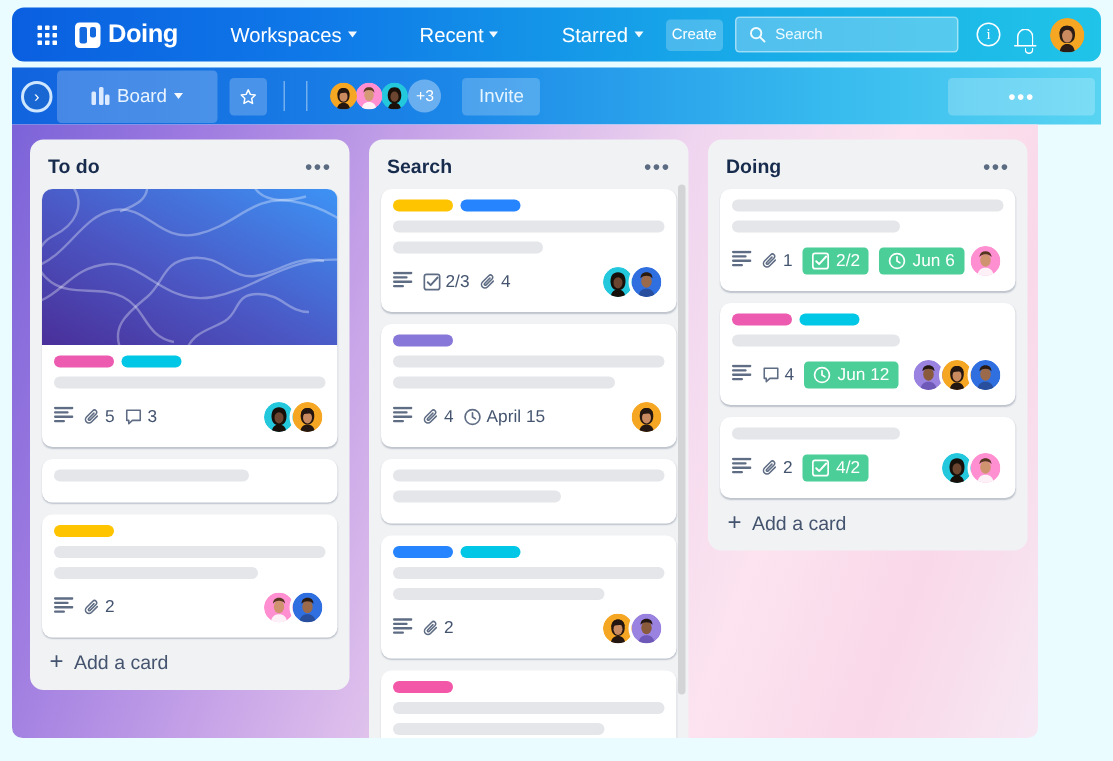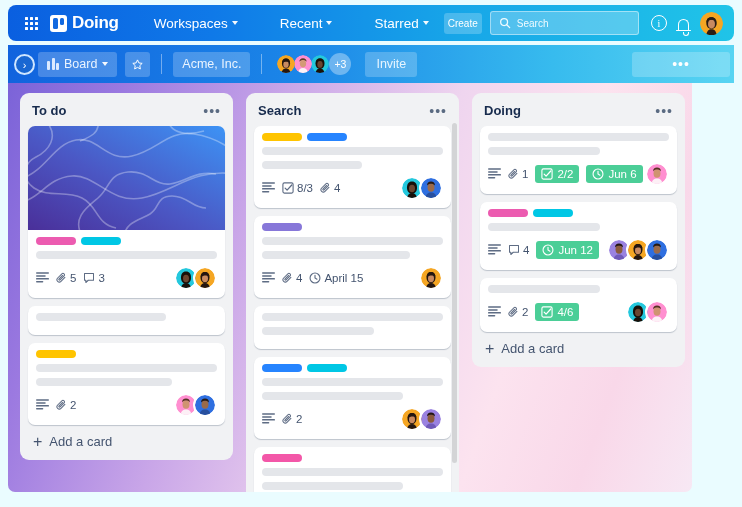--- a/index.html
+++ b/index.html
@@ -72,21 +72,21 @@
     background: linear-gradient(90deg, #1163de 0%, #1b86e8 40%, #37bbee 75%, #58d4f2 100%);
     display:flex; align-items:center; padding-left:30px; gap:8px;
   }
   .sb-toggle {
     position:absolute; left:6px; top:9px; width:21px;height:21px; border-radius:50%;
     background:#1967d2; border:2px solid #cfe6ff; color:#fff;
     display:flex;align-items:center;justify-content:center;font-size:11px; cursor:pointer;
   }
   .bh-btn {
     background: rgba(255,255,255,0.22); color:#eaf4ff; font-size:12.5px;
-    height:25px; padding:0 9px; border-radius:3px; display:flex;align-items:center;gap:5px; cursor:pointer; white-space:nowrap;
+    height:35px; padding:0 23px; border-radius:3px; display:flex;align-items:center;gap:5px; cursor:pointer; white-space:nowrap;
   }
   .board-ico { width:12px;height:12px; display:flex; gap:1.5px; align-items:flex-end; }
   .board-ico i{ display:block;width:3px;background:#dceaff;border-radius:1px;}
   .board-title { color:#fff; font-weight:bold; font-size:17px; margin:0 2px; white-space:nowrap;}
   .star-btn{ width:25px;height:25px;background:rgba(255,255,255,0.22);border-radius:3px;display:flex;align-items:center;justify-content:center;cursor:pointer;}
   .divider-v{ width:1px;height:20px;background:rgba(255,255,255,0.4); margin:0 3px;}
   .member-stack{ display:flex; align-items:center; margin-left:2px;}
   .member-stack .avatar{ margin-right:-5px; border:2px solid rgba(255,255,255,0.0); }
   .plus3 {
     width:22px;height:22px;border-radius:50%; background:rgba(255,255,255,0.35);
@@ -215,21 +215,20 @@
         </span>
       <span>Board</span>
       <span class="chev"></span>
     </div>
     <div class="star-btn">
       <svg width="13" height="13" viewBox="0 0 24 24">
         <path d="M12 3.5l2.6 5.6 6 .8-4.4 4.2 1.1 6.1L12 17.3 6.7 20.2l1.1-6.1L3.4 9.9l6-.8z" fill="none" stroke="#fff" stroke-width="1.8" stroke-linejoin="round"></path>
       </svg>
     </div>
     <div class="divider-v"></div>
-    <div class="bh-btn">Acme, Inc.</div>
     <div class="divider-v"></div>
     <div class="member-stack">
       <div class="avatar" style="width:22px;height:22px;z-index:3">
         <svg viewBox="0 0 40 40">
             <circle cx="20" cy="20" r="20" fill="#f5a623"></circle>
             <path d="M20 8c6 0 9 4 9 11 0 7-4 11-9 11s-9-4-9-11c0-7 3-11 9-11z" fill="#241610"></path>
             <ellipse cx="20" cy="21" rx="6" ry="7.5" fill="#c98a60"></ellipse>
             <path d="M11 18c1-7 4-10 9-10s8 3 9 9c-4-3-14-2-18 1z" fill="#241610"></path>
             <path d="M10 40c1.5-7 4.5-10 10-10s8.5 3 10 10z" fill="#241610"></path>
           </svg>
@@ -408,21 +407,21 @@
                         <rect x="0" y="0" width="16" height="1.9" rx="0.9" fill="#5e6c84"></rect>
                         <rect x="0" y="3.6" width="12" height="1.9" rx="0.9" fill="#5e6c84"></rect>
                         <rect x="0" y="7.2" width="16" height="1.9" rx="0.9" fill="#5e6c84"></rect>
                         <rect x="0" y="10.8" width="9" height="1.9" rx="0.9" fill="#5e6c84"></rect>
                       </svg></span>
                     <span class="badge-txt">
                       <svg width="12" height="12" viewBox="0 0 16 16">
                         <rect x="1.2" y="1.2" width="13.6" height="13.6" rx="2" fill="none" stroke="#5e6c84" stroke-width="1.5"></rect>
                         <path d="M4.2 8.2l2.6 2.6L13 4" fill="none" stroke="#5e6c84" stroke-width="1.7" stroke-linecap="round" stroke-linejoin="round"></path>
                       </svg>
-                      <span>8/3</span>
+                      <span>2/3</span>
                     </span>
                     <span class="badge-txt">
                       <svg width="11" height="12" viewBox="0 0 14 16">
                         <path d="M11.5 7.2L6.3 12.4a3.1 3.1 0 01-4.4-4.4l5.6-5.6a2 2 0 012.9 2.9l-5.3 5.3a.9.9 0 01-1.3-1.3l4.7-4.7" fill="none" stroke="#5e6c84" stroke-width="1.4" stroke-linecap="round"></path>
                       </svg>
                       <span>4</span>
                     </span>
                   </div>
                   <div class="foot-right">
                     <div class="avatar" style="width: 24px; height: 24px;">
@@ -677,21 +676,21 @@
                       <svg width="11" height="12" viewBox="0 0 14 16">
                         <path d="M11.5 7.2L6.3 12.4a3.1 3.1 0 01-4.4-4.4l5.6-5.6a2 2 0 012.9 2.9l-5.3 5.3a.9.9 0 01-1.3-1.3l4.7-4.7" fill="none" stroke="#5e6c84" stroke-width="1.4" stroke-linecap="round"></path>
                       </svg>
                       <span>2</span>
                     </span>
                     <span class="gbadge">
                       <svg width="12" height="12" viewBox="0 0 16 16">
                         <rect x="1.2" y="1.2" width="13.6" height="13.6" rx="2" fill="none" stroke="#ffffff" stroke-width="1.5"></rect>
                         <path d="M4.2 8.2l2.6 2.6L13 4" fill="none" stroke="#ffffff" stroke-width="1.7" stroke-linecap="round" stroke-linejoin="round"></path>
                       </svg>
-                      <span>4/6</span>
+                      <span>4/2</span>
                     </span>
                   </div>
                   <div class="foot-right">
                     <div class="avatar" style="width: 24px; height: 24px;">
                       <svg viewBox="0 0 40 40">
                         <circle cx="20" cy="20" r="20" fill="#24c8dd"></circle>
                         <path d="M20 7c7 0 10 5 10 12 0 8-4 12-10 12s-10-4-10-12C10 12 13 7 20 7z" fill="#17100a"></path>
                         <ellipse cx="20" cy="21" rx="6" ry="7.5" fill="#6b4530"></ellipse>
                         <path d="M10 40c1.5-7 4.5-10 10-10s8.5 3 10 10z" fill="#17100a"></path>
                       </svg>

